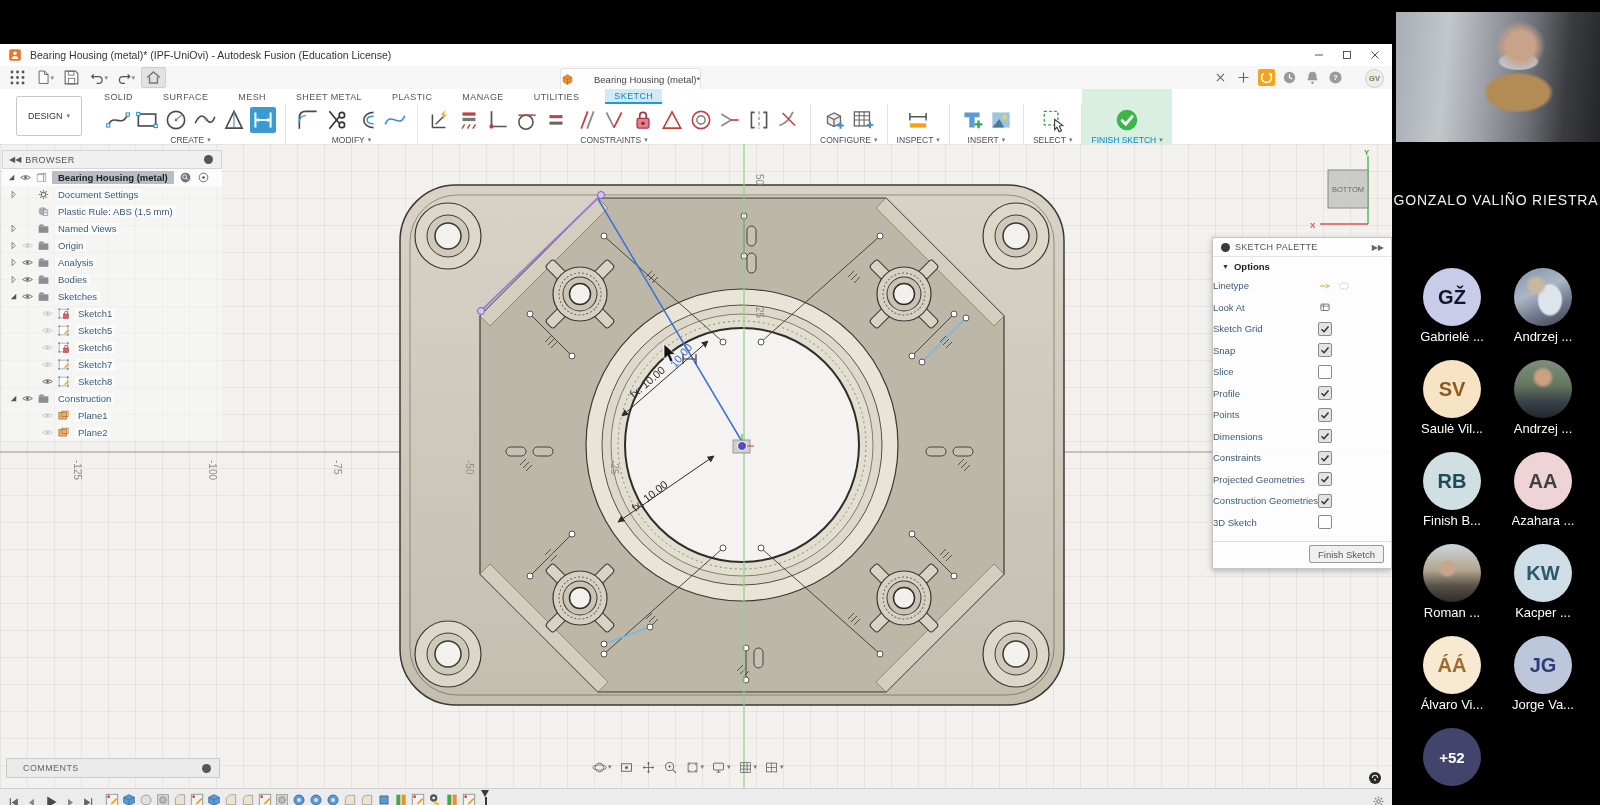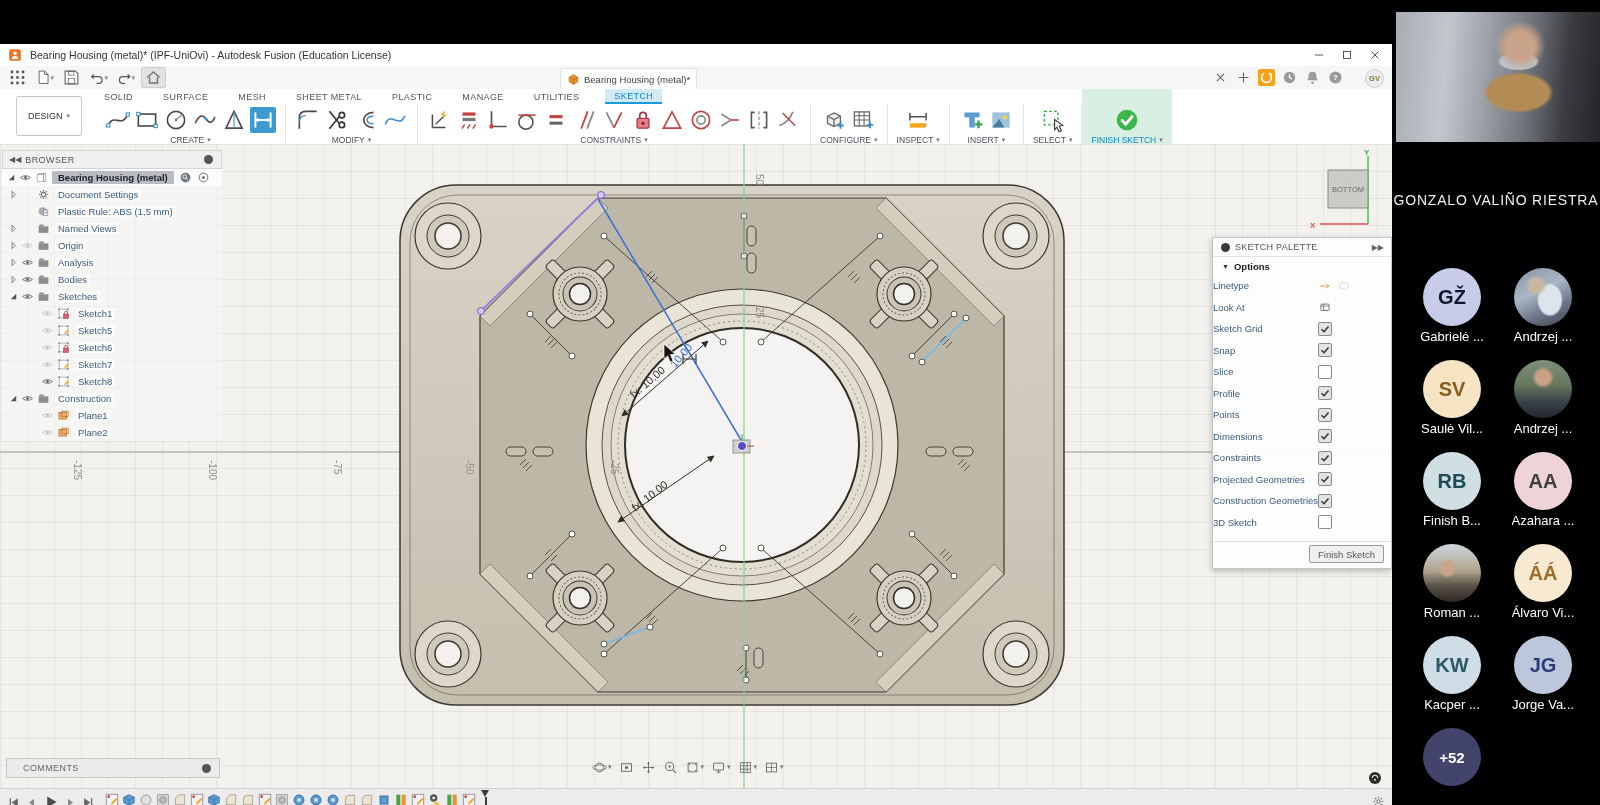--- a/index.html
+++ b/index.html
@@ -15,21 +15,21 @@
   .wtitle{font-size:10.5px;color:#333;margin-left:8px;}
   .wincontrols{position:absolute;right:10px;top:0;height:22px;display:flex;align-items:center;gap:14px;}
   .winbtn{width:14px;height:14px;cursor:pointer;}
 
   
   .qatrow{position:absolute;left:0;top:22px;width:1392px;height:23px;background:#f6f6f6;border-bottom:1px solid #e0e0e0;}
   .qat{position:absolute;left:6px;top:0;height:23px;display:flex;align-items:center;gap:4px;}
   .qbtn{width:19px;height:19px;padding:0 2px;display:inline-flex;align-items:center;}
   .qbtn.tile{background:#e2e2e2;border:1px solid #cfcfcf;border-radius:2px;}
   .qcaret{font-size:7px;color:#888;margin-left:-1px;}
-  .doctab{position:absolute;left:560px;top:2px;height:20px;display:flex;align-items:center;gap:4px;padding:0 6px;background:#fdfdfd;border:1px solid #e2e2e2;border-bottom:none;border-radius:3px 3px 0 0;cursor:pointer;}
+  .doctab{position:absolute;left:560px;top:2px;height:20px;display:flex;align-items:center;gap:20px;padding:0 0;background:#fdfdfd;border:1px solid #e2e2e2;border-bottom:none;border-radius:3px 3px 0 0;cursor:pointer;}
   .doctab .cube{width:13px;height:13px;}
   .doctab span.lbl{font-size:9.5px;color:#444;white-space:nowrap;}
   .tabright{position:absolute;right:48px;top:0;height:23px;display:flex;align-items:center;gap:6px;}
   .tabright .tbtn{width:17px;height:17px;cursor:pointer;}
   .tabright .tbtn.sync{background:#f5a21d;border-radius:2px;}
   .gv{position:absolute;right:8px;top:3px;width:17px;height:17px;border-radius:50%;background:#ececec;border:1px solid #cfcfcf;font-size:7.5px;font-weight:bold;color:#8a7340;display:flex;align-items:center;justify-content:center;cursor:pointer;}
 
   
   .ribbon{position:absolute;left:0;top:45px;width:1584px;height:55px;background:#fff;border-bottom:1px solid #d8d8d8;}
   .rtabs{position:absolute;left:100px;top:0;height:15px;display:flex;align-items:stretch;gap:22px;}
@@ -1534,26 +1534,26 @@
         </div>
         <div class="ptile">
           <div class="pavatar " style="background:#eed3d7;color:#404040">AA</div>
           <div class="plname">Azahara ...</div>
         </div>
         <div class="ptile">
           <div class="pavatar photo-roman"></div>
           <div class="plname">Roman ...</div>
         </div>
         <div class="ptile">
+          <div class="pavatar " style="background:#cfdde6;color:#2c5a68">KW</div>
+          <div class="plname">Kacper ...</div>
+        </div>
+        <div class="ptile">
           <div class="pavatar " style="background:#f8ead0;color:#9c6c2c">ÁÁ</div>
           <div class="plname">Álvaro Vi...</div>
-        </div>
-        <div class="ptile">
-          <div class="pavatar " style="background:#cfdde6;color:#2c5a68">KW</div>
-          <div class="plname">Kacper ...</div>
         </div>
         <div class="ptile">
           <div class="pavatar " style="background:#bcc7dc;color:#2c3c78">JG</div>
           <div class="plname">Jorge Va...</div>
         </div>
         <div class="ptile">
           <div class="pavatar small-txt" style="background:#42446b;color:#ffffff">+52</div>
         </div>
       </div>
   </div>

